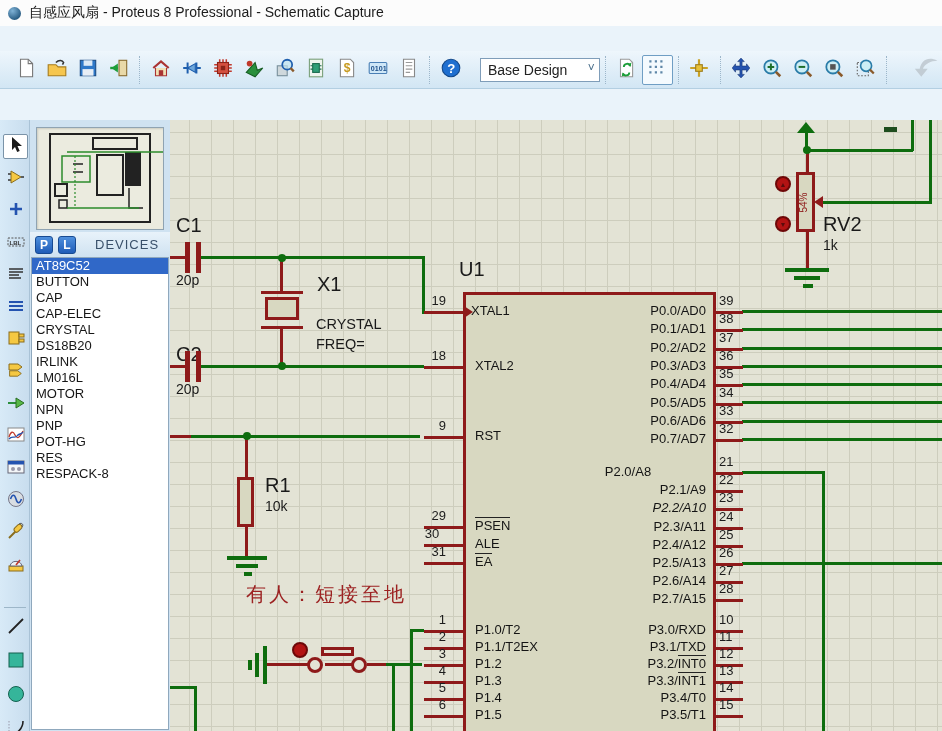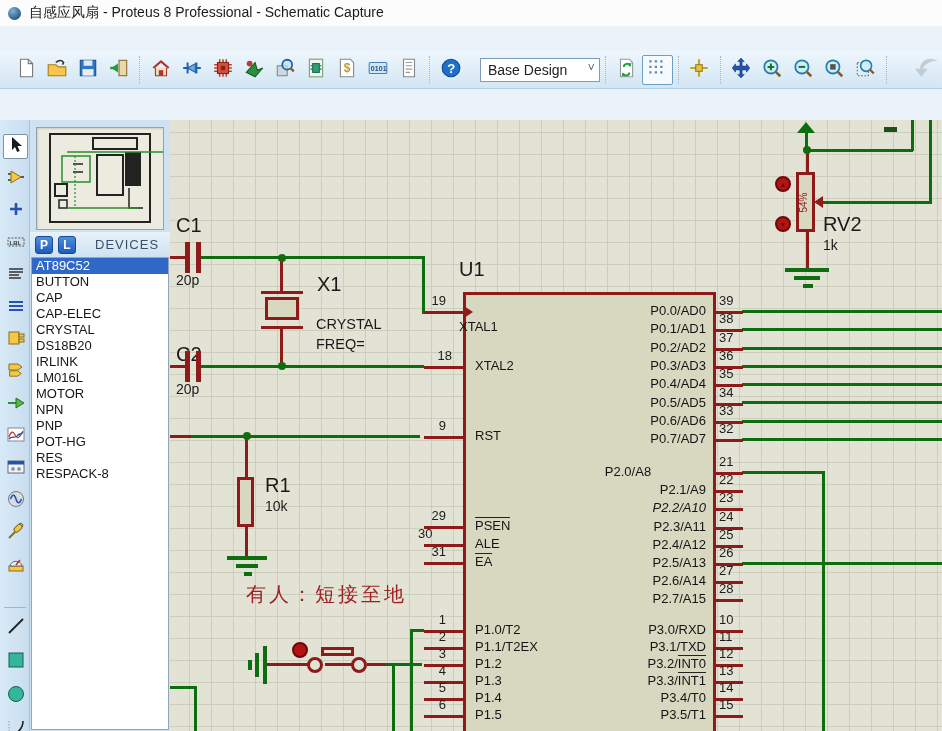--- a/index.html
+++ b/index.html
@@ -493,32 +493,32 @@
         <div class="wire-g" style="left: 615px; top: 148px; width: 44px; height: 4px;"></div>
         <div class="wire-g" style="left: 624px; top: 156px; width: 26px; height: 4px;"></div>
         <div class="wire-g" style="left: 633px; top: 164px; width: 10px; height: 4px;"></div>
       </div>
 
     <div id="chip"></div>
     <div class="reflbl" style="left:289px;top:138px;">U1</div>
     <div id="pins">
         <div class="pin-stub" style="left: 254px; top: 191px; width: 39px;"></div>
         <div class="pin-num" style="left: 248px; top: 174px; width: 36px; text-align: right; padding-right: 8px;">19</div>
-        <div class="pin-lbl" style="left: 289px; top: 183px; margin-top: 16px;">XTAL1</div>
+        <div class="pin-lbl" style="left: 301px; top: 183px;">XTAL1</div>
         <div class="pin-stub" style="left: 254px; top: 246px; width: 39px;"></div>
-        <div class="pin-num" style="left: 248px; top: 229px; width: 36px; text-align: right; padding-right: 2px;">18</div>
+        <div class="pin-num" style="left: 248px; top: 229px; width: 36px; text-align: right; padding-right: 8px;">18</div>
         <div class="pin-lbl" style="left: 305px; top: 238px;">XTAL2</div>
         <div class="pin-stub" style="left: 254px; top: 316px; width: 39px;"></div>
         <div class="pin-num" style="left: 248px; top: 299px; width: 36px; text-align: right; padding-right: 8px;">9</div>
         <div class="pin-lbl" style="left: 305px; top: 308px;">RST</div>
         <div class="pin-stub" style="left: 254px; top: 406px; width: 39px;"></div>
         <div class="pin-num" style="left: 248px; top: 389px; width: 36px; text-align: right; padding-right: 8px;">29</div>
         <div class="pin-lbl" style="left: 305px; top: 398px;"><span class="ov">PSEN</span></div>
         <div class="pin-stub" style="left: 254px; top: 424px; width: 39px;"></div>
-        <div class="pin-num" style="left: 248px; top: 407px; width: 36px; text-align: left; padding-right: 8px;">30</div>
+        <div class="pin-num" style="left: 248px; top: 407px; width: 36px; text-align: center; padding-right: 8px;">30</div>
         <div class="pin-lbl" style="left: 305px; top: 416px;">ALE</div>
         <div class="pin-stub" style="left: 254px; top: 442px; width: 39px;"></div>
         <div class="pin-num" style="left: 248px; top: 425px; width: 36px; text-align: right; padding-right: 8px;">31</div>
         <div class="pin-lbl" style="left: 305px; top: 434px;"><span class="ov">EA</span></div>
         <div class="pin-stub" style="left: 254px; top: 510px; width: 39px;"></div>
         <div class="pin-num" style="left: 248px; top: 493px; width: 36px; text-align: right; padding-right: 8px;">1</div>
         <div class="pin-lbl" style="left: 305px; top: 502px;">P1.0/T2</div>
         <div class="pin-stub" style="left: 254px; top: 527px; width: 39px;"></div>
         <div class="pin-num" style="left: 248px; top: 510px; width: 36px; text-align: right; padding-right: 8px;">2</div>
         <div class="pin-lbl" style="left: 305px; top: 519px;">P1.1/T2EX</div>

